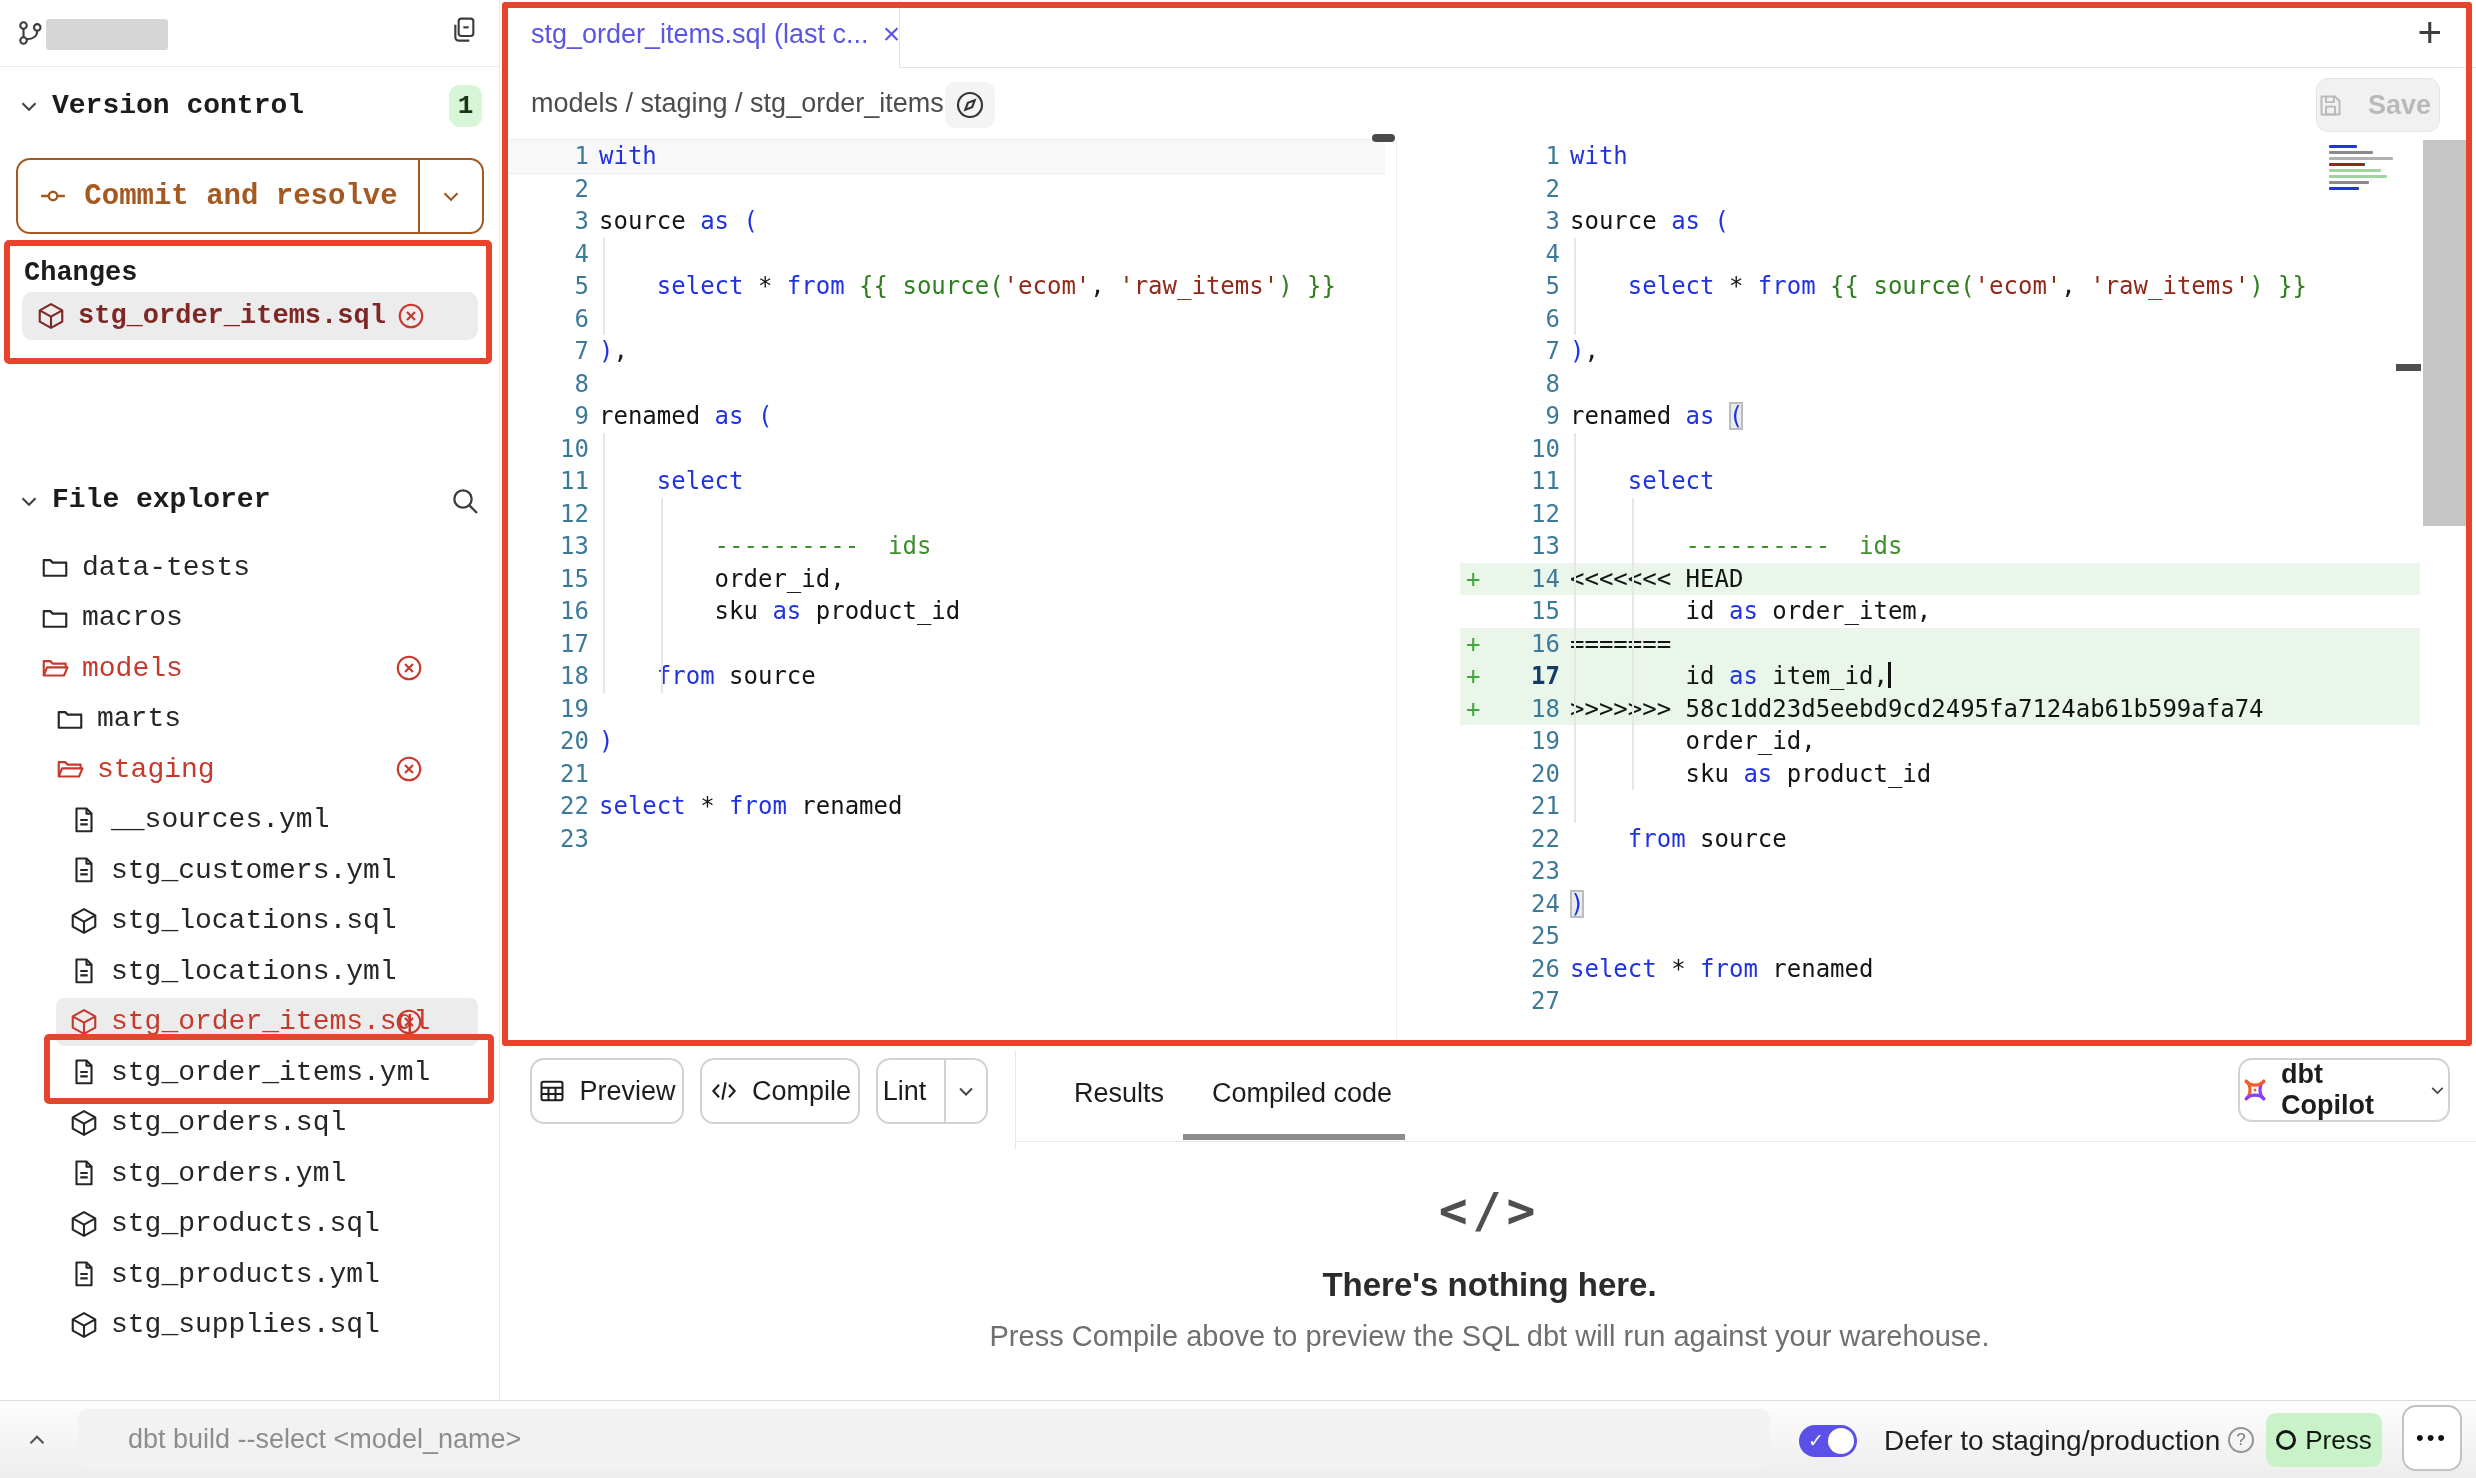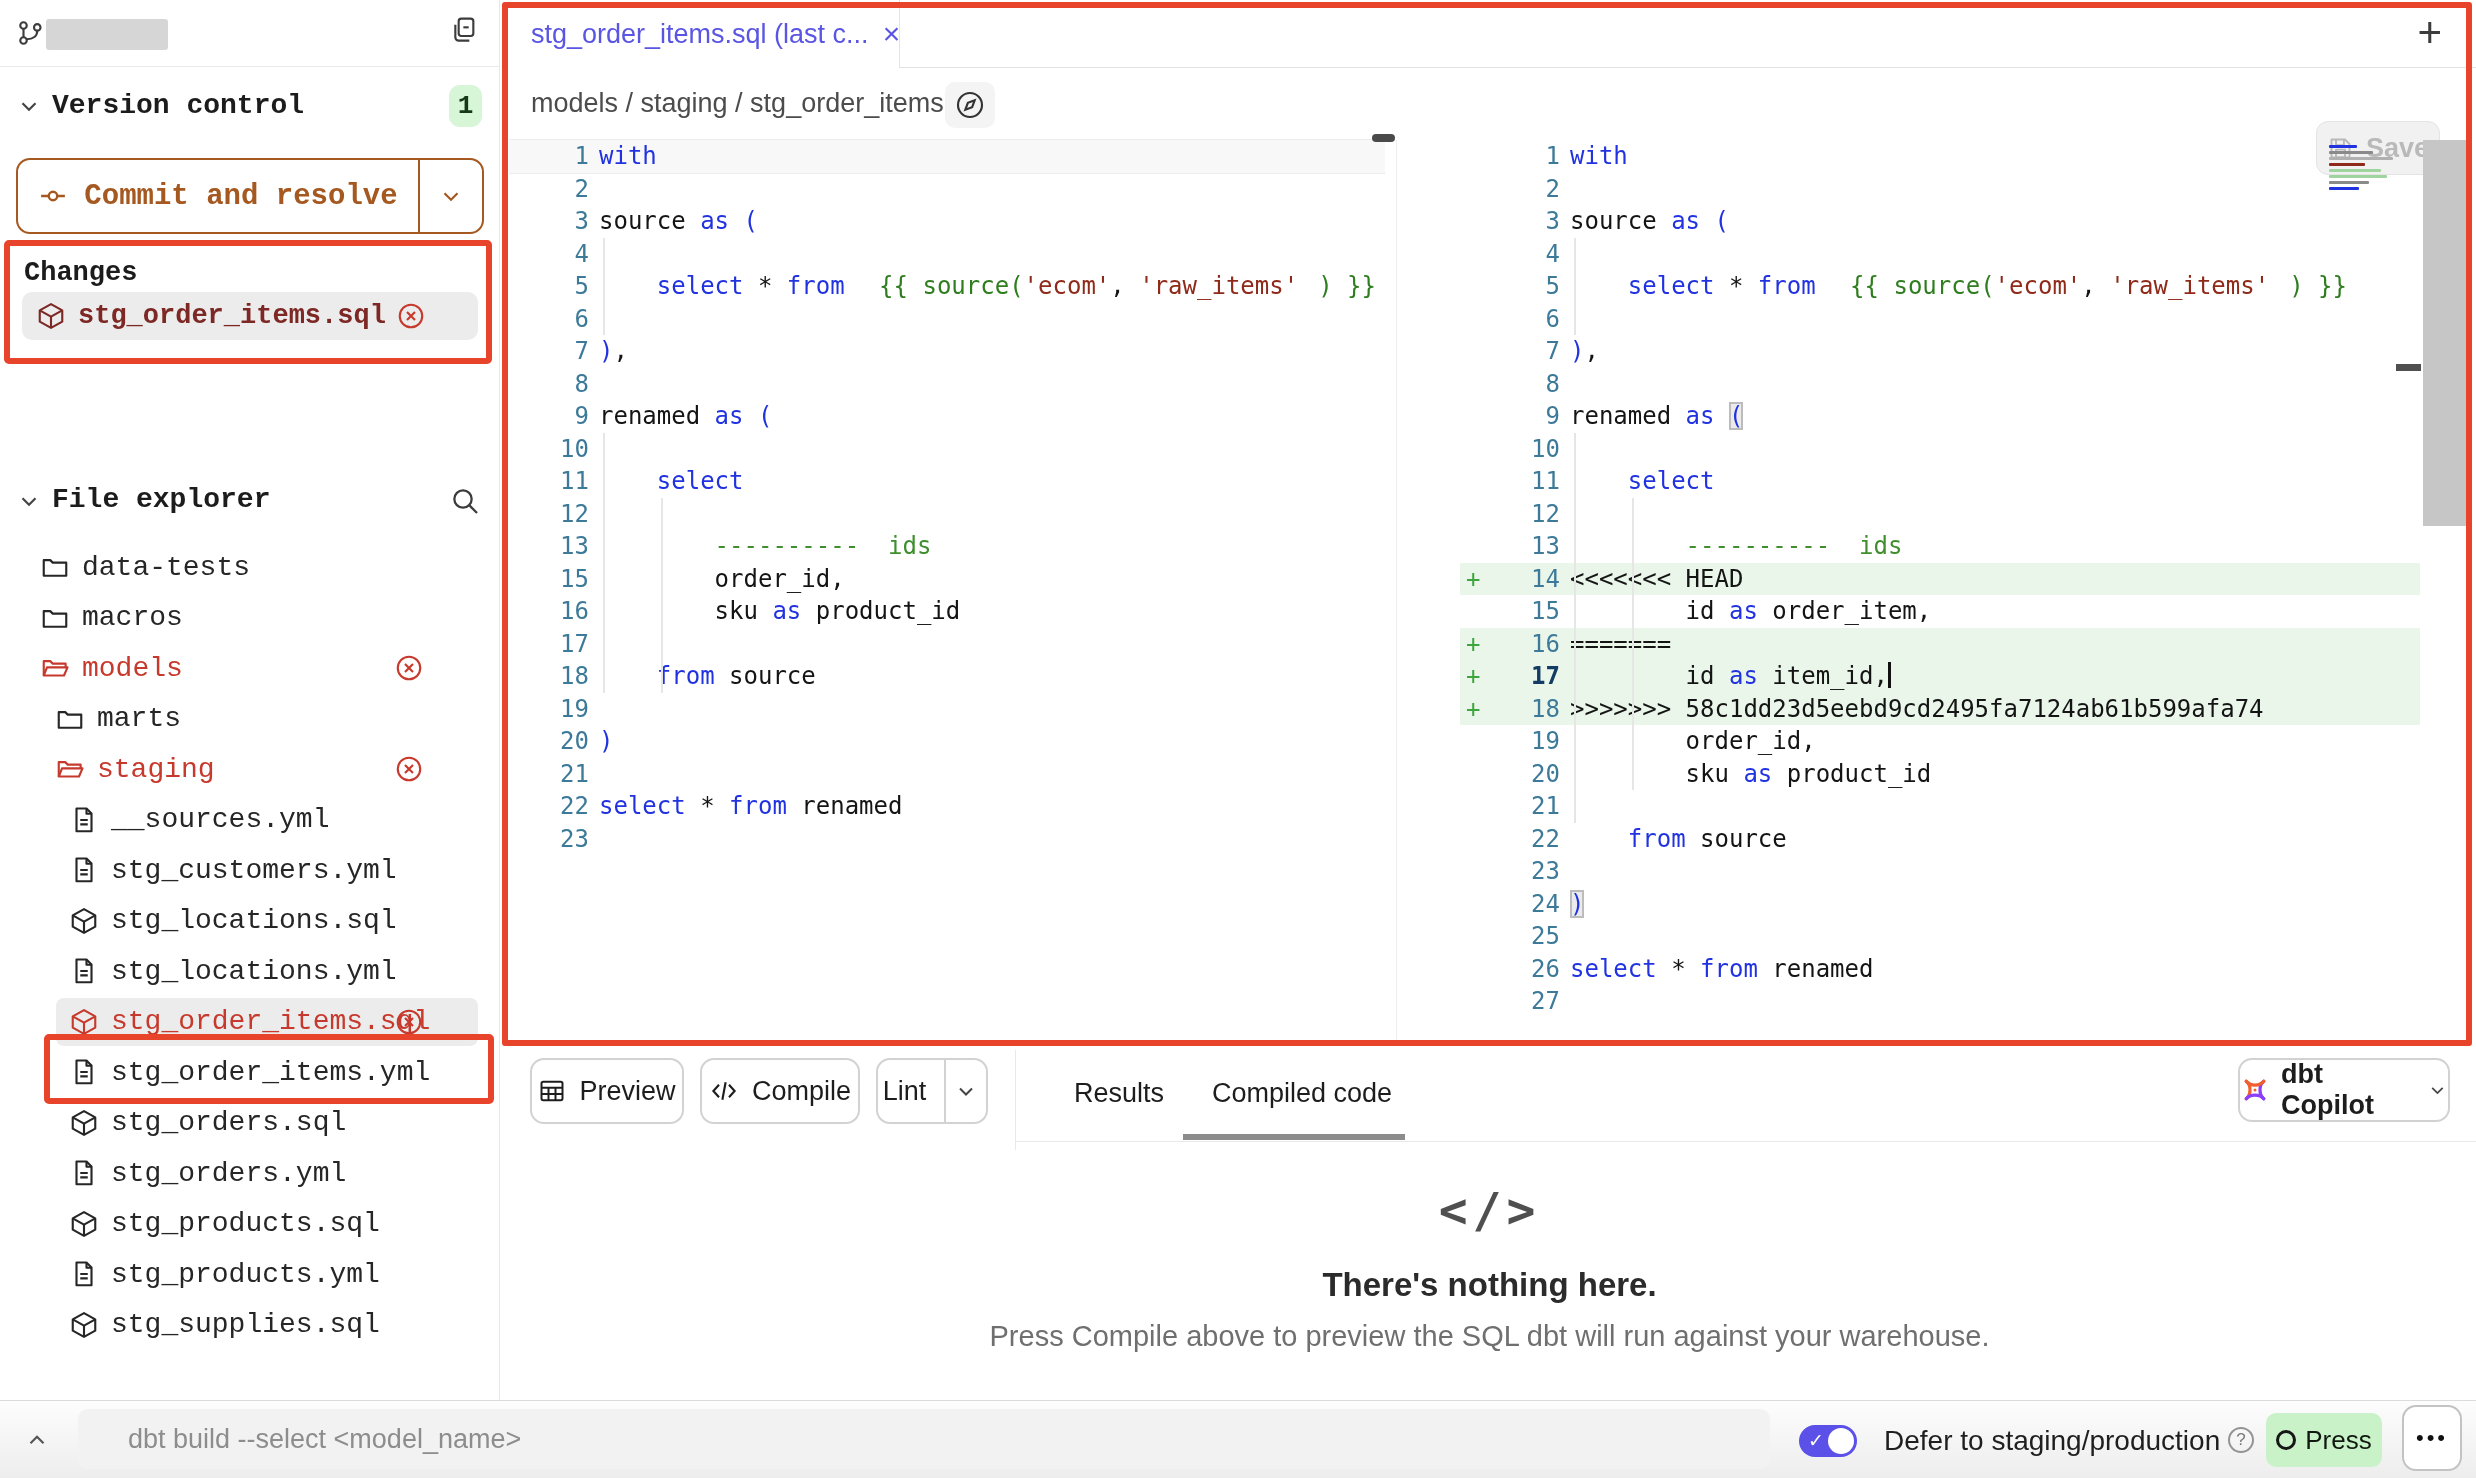--- a/index.html
+++ b/index.html
@@ -59,36 +59,36 @@
               display:flex;align-items:center;background:#fff;}
   #tab-label{margin-left:28px;font-size:27px;color:#5a55e2;white-space:nowrap;}
   #tab-close{margin-left:14px;font-size:30px;color:#5a55e2;line-height:1;}
   #newtab-btn{position:absolute;right:34px;top:12px;font-size:42px;font-weight:300;color:#3c3c3c;line-height:1;}
 
   #crumbrow{position:absolute;left:503px;top:68px;width:1973px;height:72px;background:#fff;}
   #breadcrumb{position:absolute;left:28px;top:20px;font-size:27px;color:#4c4c4c;}
   #lineage-btn{position:absolute;left:442px;top:14px;width:50px;height:46px;background:#f4f4f4;border-radius:10px;
                display:flex;align-items:center;justify-content:center;color:#333;}
   #save-btn{position:absolute;right:36px;top:10px;width:124px;height:54px;background:#f1f1f1;border:1px solid #e4e4e4;
-            border-radius:12px;display:flex;align-items:center;justify-content:center;gap:12px;
-            font-size:27px;font-weight:600;color:#b9b9b9;box-sizing:border-box;margin-top:43px;}
+            border-radius:12px;display:flex;align-items:center;gap:24px;
+            font-size:27px;font-weight:600;color:#b9b9b9;box-sizing:border-box;}
 
   .pane{position:absolute;top:140px;font-family:"DejaVu Sans Mono","Liberation Mono",monospace;font-size:24px;color:#141414;}
   #left-pane{left:509px;width:876px;}
   #right-pane{left:1460px;width:960px;}
   .cl{position:relative;height:32.5px;line-height:32.5px;white-space:pre;}
   .cl.diff{background:#e9f6e9;}
   .cl.hl{background:#f8f8f8;box-shadow:0 1px 0 #ededed, 0 -1px 0 #ededed;}
   .plus{display:inline-block;width:34px;padding-left:6px;box-sizing:border-box;color:#3fa53f;}
   .ln{display:inline-block;width:66px;text-align:right;color:#3d7a99;margin-right:10px;}
   #left-pane .ln{width:80px;}
   .cl.active .ln{color:#123c63;font-weight:bold;}
   .kw{color:#2132e0;} .pl{color:#141414;} .br{color:#2132e0;}
   .brm{color:#2132e0;background:#ebebeb;box-shadow:0 0 0 2px #bcbcbc inset;}
-  .str{color:#8f2a1a;} .jin{color:#2e7d1e;margin-left:20px;} .com{color:#3f8f2e;}
+  .str{color:#8f2a1a;} .jin{color:#2e7d1e;} .com{color:#3f8f2e;}
   .caret{display:inline-block;width:3px;height:26px;background:#111;vertical-align:-4px;}
   .guide{position:absolute;width:2px;background:#e6e6e6;}
 
   #lp-scroll-track{position:absolute;left:1396px;top:140px;width:1px;height:905px;background:#efefef;}
   #lp-thumb{position:absolute;left:1372px;top:134px;width:23px;height:8px;background:#4a4a4a;border-radius:4px;}
   #minimap{position:absolute;left:2329px;top:142px;width:76px;height:62px;}
   #minimap div{height:3px;margin:3px 0;border-radius:1px;}
   #rp-marker{position:absolute;left:2396px;top:364px;width:25px;height:7px;background:#4f4f4f;}
   #rp-thumb{position:absolute;left:2423px;top:140px;width:46px;height:386px;background:#c6c6c6;}
 

